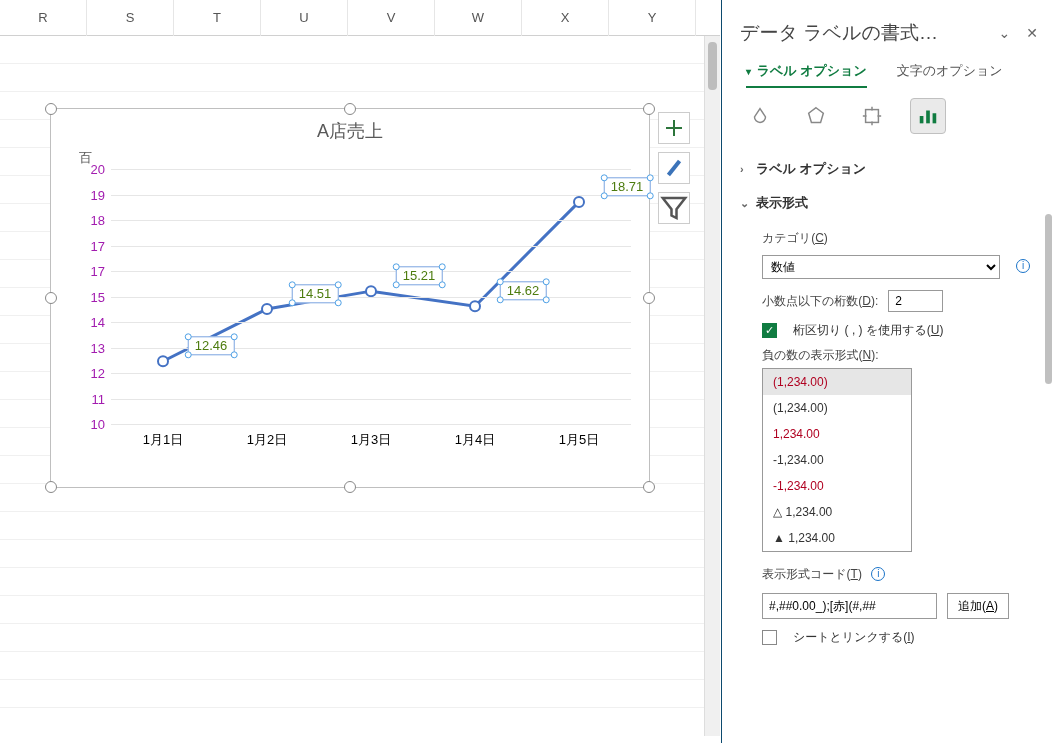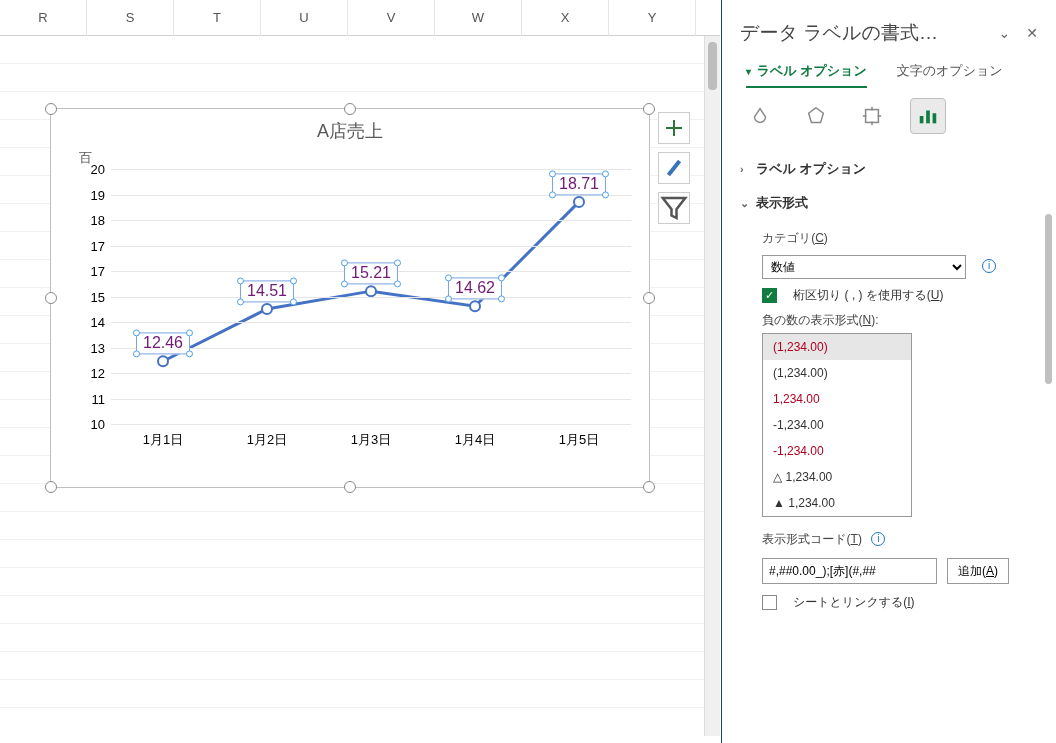--- a/index.html
+++ b/index.html
@@ -87,21 +87,21 @@
 }
 .y-axis-labels {
   position: absolute;
   left: 20px; top: 60px;
   width: 38px; height: 255px;
 }
 .y-tick {
   position: absolute;
   right: 4px;
   text-align: right;
-  color: #000000;
+  color: #a21caf;
   font-size: 13px;
   transform: translateY(-50%);
 }
 .hgrid {
   position: absolute;
   left: 0; width: 100%;
   border-top: 1px solid #e6e6e6;
 }
 .x-axis-labels {
   position: absolute;
@@ -126,23 +126,24 @@
 .data-marker {
   fill: #fff;
   stroke: #4472c4;
   stroke-width: 2;
 }
 .data-label-box {
   position: absolute;
   background: #fff;
   border: 1px solid #7aa3e0;
   padding: 1px 6px;
-  font-size: 16px;
-  color: #701a75;
+  font-size: 13px;
+  color: #4d7c0f;
   transform: translate(-50%, -130%);
+  margin-left: 48px;
 }
 .dl-sel {
   width: 7px; height: 7px;
   border: 1px solid #4fa1e6;
   background: #fff;
   border-radius: 50%;
   position: absolute;
 }
 .dl-sel.tl{left:-4px;top:-4px;} .dl-sel.tr{right:-4px;top:-4px;}
 .dl-sel.bl{left:-4px;bottom:-4px;} .dl-sel.br{right:-4px;bottom:-4px;}
@@ -193,21 +194,21 @@
   display:flex; align-items:center; gap:6px;
   padding:8px 0; cursor:pointer;
   font-weight:bold; font-size:13px;
 }
 .section-head .chev { width:10px; color:#666; font-size:11px;}
 .section-body { padding: 4px 0 10px 22px; }
 
 .field-label { font-size:12px; color:#444; margin:6px 0 4px;}
 .underline-letter { text-decoration: underline; }
 .select-wide {
-  width: 204px; height:24px;
+  width: 238px; height:24px;
   border:1px solid #999; background:#fff;
   padding:0 4px; font-size:12px;
 }
 .info-circle {
   display:inline-block; width:14px;height:14px;
   border:1px solid #1a73c8; border-radius:50%;
   color:#1a73c8; font-size:10px; line-height:12px; text-align:center;
   margin-left:6px; position:relative; top:-1px;
 }
 .row-inline { display:flex; align-items:center; gap:10px; margin:8px 0;}
@@ -418,20 +419,24 @@
 
   <div class="section-body">
     <div class="field-label">カテゴリ(<span class="underline-letter">C</span>)</div>
     <div class="row-inline">
       <select class="select-wide">
         <option>数値</option>
       </select>
       <span class="info-circle">i</span>
     </div>
 
+    <div class="row-inline">
+      <span class="field-label">小数点以下の桁数(<span class="underline-letter">D</span>):</span>
+      <input class="num-input" value="2" style="">
+    </div>
 
     <div class="row-inline">
       <span class="chk checked">✓</span>
       <span>桁区切り ( , ) を使用する(<span class="underline-letter">U</span>)</span>
     </div>
 
     <div class="field-label">負の数の表示形式(<span class="underline-letter">N</span>):</div>
     <div class="neg-list" id="negList">
         <div class="neg-item selected red">(1,234.00)</div>
         <div class="neg-item">(1,234.00)</div>

